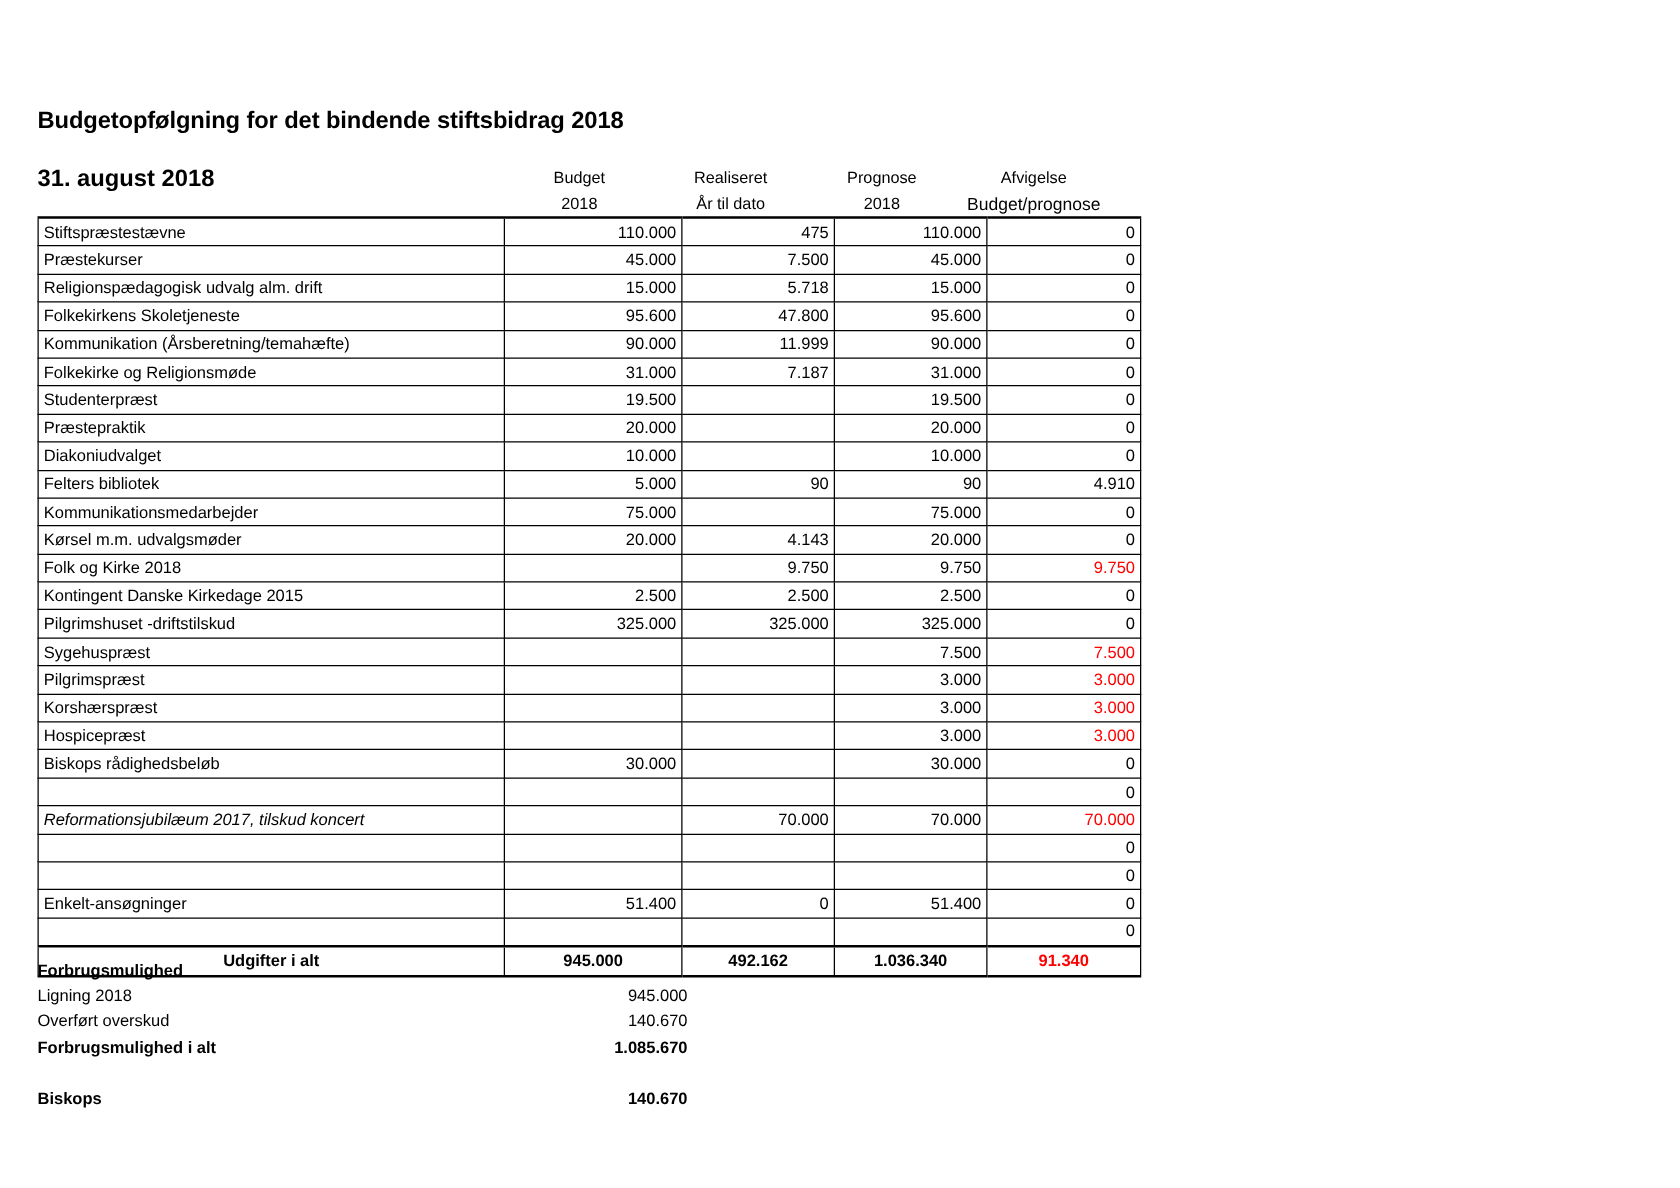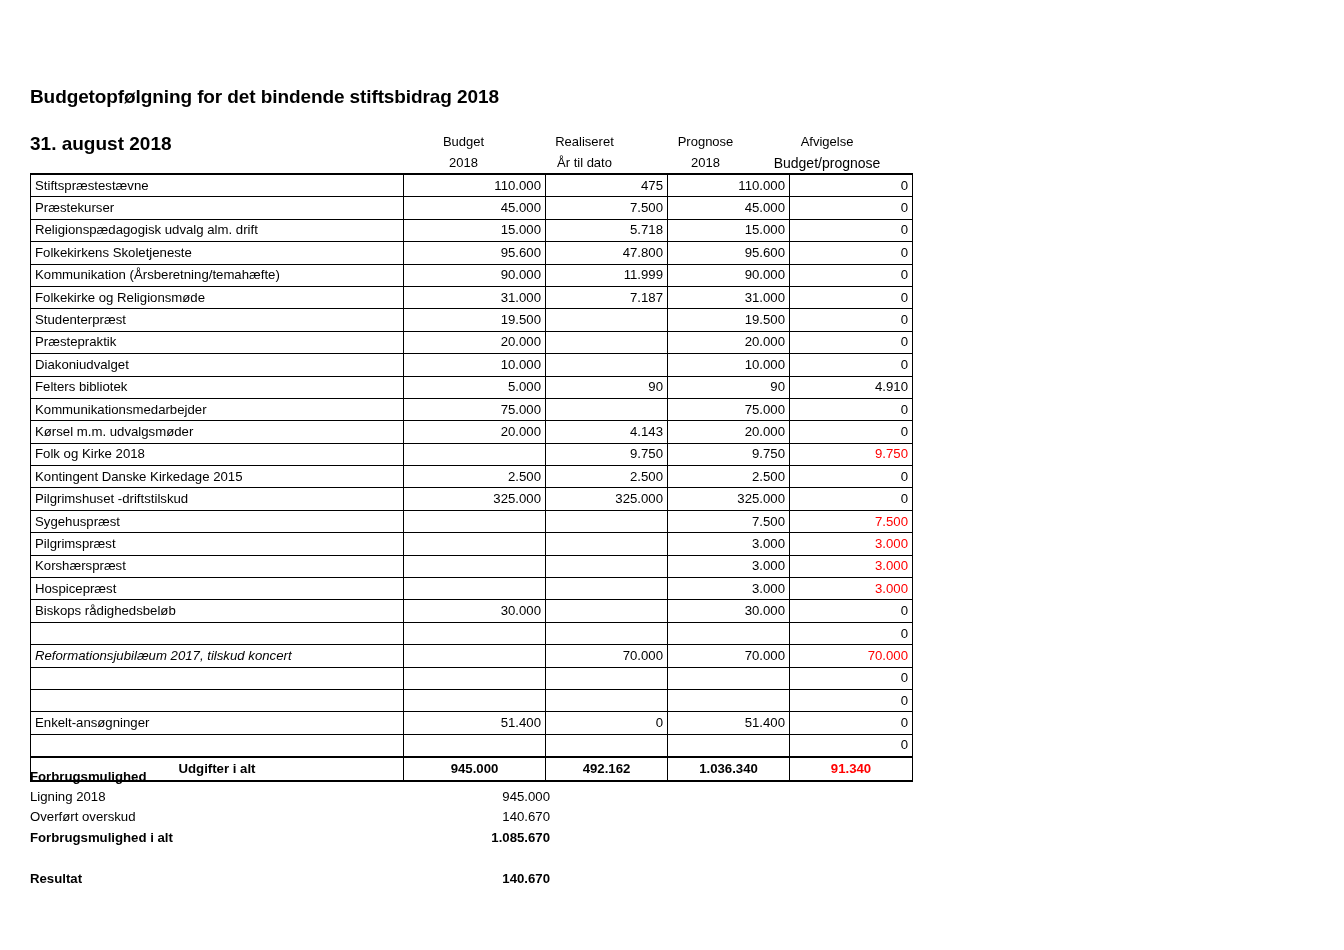--- a/index.html
+++ b/index.html
@@ -367,18 +367,18 @@
     <div class="s-row">
       <div class="s-label">Overført overskud</div>
       <div class="s-val">140.670</div>
     </div>
     <div class="s-row">
       <div class="s-label bold">Forbrugsmulighed i alt</div>
       <div class="s-val bold">1.085.670</div>
     </div>
     <div class="s-row gap"></div>
     <div class="s-row">
-      <div class="s-label bold">Resultat</div>
+      <div class="s-label bold">Biskops</div>
       <div class="s-val bold">140.670</div>
     </div>
   </div>
 
 </div>
 
 </body></html>

